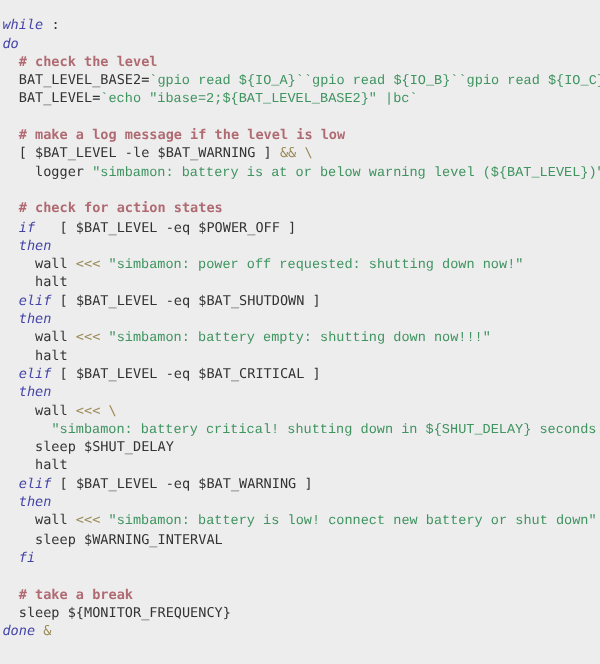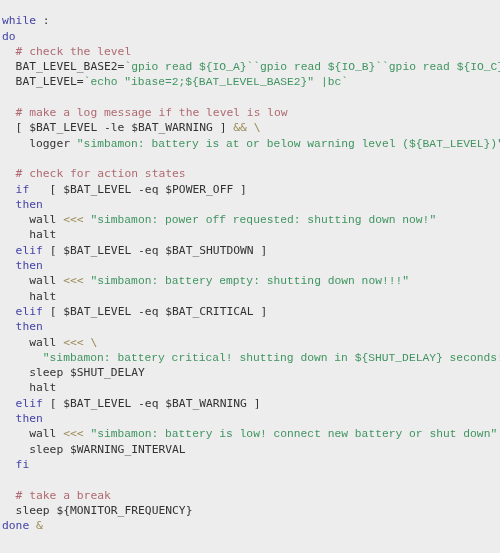--- a/index.html
+++ b/index.html
@@ -30,16 +30,16 @@
   }
   .ln { display: block; height: 15.3px; white-space: pre; }
 
   
   .kw   { color: #4444a8; }            
   .cmt  { color: #b06a72; }            
   .str  { color: #3f9460; font-family: Liberation Mono, monospace; }            
   .op   { color: #9a8a55; }            
   .pln  { color: #333333; }            
 </style>
-<style>#code{background:#ededed;color:#333333;}.kw{color:#4444a8;}.cmt{color:#b06a72;}.str{color:#3f9460;}.op{color:#9a8a55;}.pln{color:#333333;}body{background:#ededed;}</style></head>
+<style>#code{background:#ededed;color:#333333;}.kw{color:#4444a8;font-style:italic;}.cmt{color:#b06a72;font-weight:bold;}.str{color:#3f9460;}.op{color:#9a8a55;}.pln{color:#333333;}body{background:#ededed;}</style></head>
 <body>
 
 <pre id="code"><span class="ln"><span class="kw">while</span><span class="pln"> :</span></span><span class="ln"><span class="kw">do</span></span><span class="ln"><span class="cmt">  # check the level</span></span><span class="ln"><span class="pln">  BAT_LEVEL_BASE2=</span><span class="str">`gpio read ${IO_A}`</span><span class="str">`gpio read ${IO_B}`</span><span class="str">`gpio read ${IO_C}`</span></span><span class="ln"><span class="pln">  BAT_LEVEL=</span><span class="str">`echo "ibase=2;${BAT_LEVEL_BASE2}" |bc`</span></span><span class="ln">​</span><span class="ln"><span class="cmt">  # make a log message if the level is low</span></span><span class="ln"><span class="pln">  [ $BAT_LEVEL -le $BAT_WARNING ] </span><span class="op">&amp;&amp; \</span></span><span class="ln"><span class="pln">    logger </span><span class="str">"simbamon: battery is at or below warning level (${BAT_LEVEL})"</span></span><span class="ln">​</span><span class="ln"><span class="cmt">  # check for action states</span></span><span class="ln"><span class="pln">  </span><span class="kw">if</span><span class="pln">   [ $BAT_LEVEL -eq $POWER_OFF ]</span></span><span class="ln"><span class="pln">  </span><span class="kw">then</span></span><span class="ln"><span class="pln">    wall </span><span class="op">&lt;&lt;&lt;</span><span class="pln"> </span><span class="str">"simbamon: power off requested: shutting down now!"</span></span><span class="ln"><span class="pln">    halt</span></span><span class="ln"><span class="pln">  </span><span class="kw">elif</span><span class="pln"> [ $BAT_LEVEL -eq $BAT_SHUTDOWN ]</span></span><span class="ln"><span class="pln">  </span><span class="kw">then</span></span><span class="ln"><span class="pln">    wall </span><span class="op">&lt;&lt;&lt;</span><span class="pln"> </span><span class="str">"simbamon: battery empty: shutting down now!!!"</span></span><span class="ln"><span class="pln">    halt</span></span><span class="ln"><span class="pln">  </span><span class="kw">elif</span><span class="pln"> [ $BAT_LEVEL -eq $BAT_CRITICAL ]</span></span><span class="ln"><span class="pln">  </span><span class="kw">then</span></span><span class="ln"><span class="pln">    wall </span><span class="op">&lt;&lt;&lt; \</span></span><span class="ln"><span class="pln">      </span><span class="str">"simbamon: battery critical! shutting down in ${SHUT_DELAY} seconds!"</span></span><span class="ln"><span class="pln">    sleep $SHUT_DELAY</span></span><span class="ln"><span class="pln">    halt</span></span><span class="ln"><span class="pln">  </span><span class="kw">elif</span><span class="pln"> [ $BAT_LEVEL -eq $BAT_WARNING ]</span></span><span class="ln"><span class="pln">  </span><span class="kw">then</span></span><span class="ln"><span class="pln">    wall </span><span class="op">&lt;&lt;&lt;</span><span class="pln"> </span><span class="str">"simbamon: battery is low! connect new battery or shut down"</span></span><span class="ln"><span class="pln">    sleep $WARNING_INTERVAL</span></span><span class="ln"><span class="pln">  </span><span class="kw">fi</span></span><span class="ln">​</span><span class="ln"><span class="cmt">  # take a break</span></span><span class="ln"><span class="pln">  sleep ${MONITOR_FREQUENCY}</span></span><span class="ln"><span class="kw">done</span><span class="pln"> </span><span class="op">&amp;</span></span></pre>
 
 </body></html>

